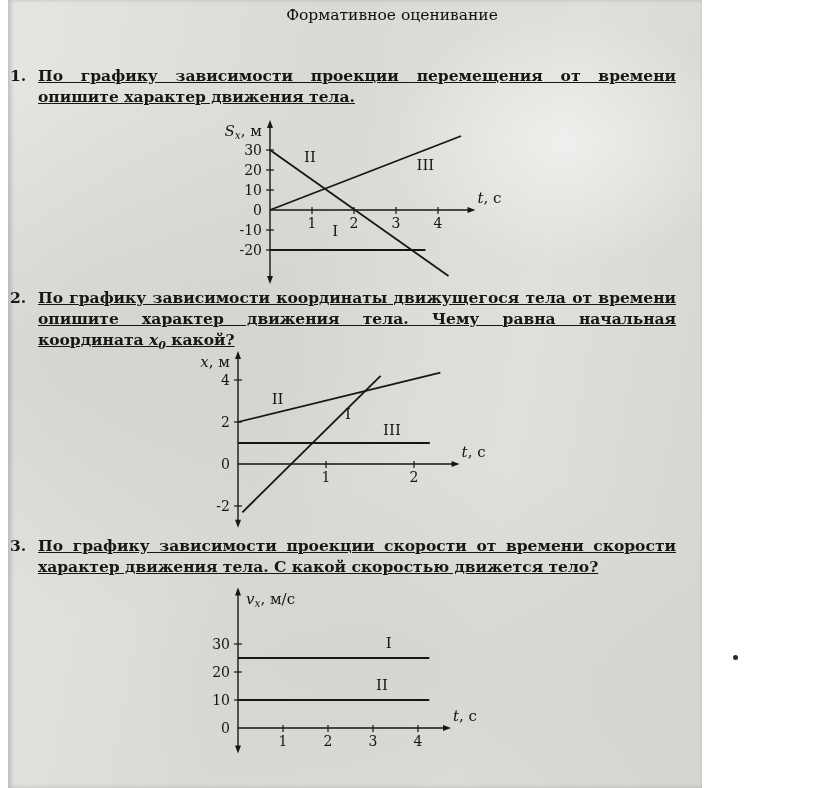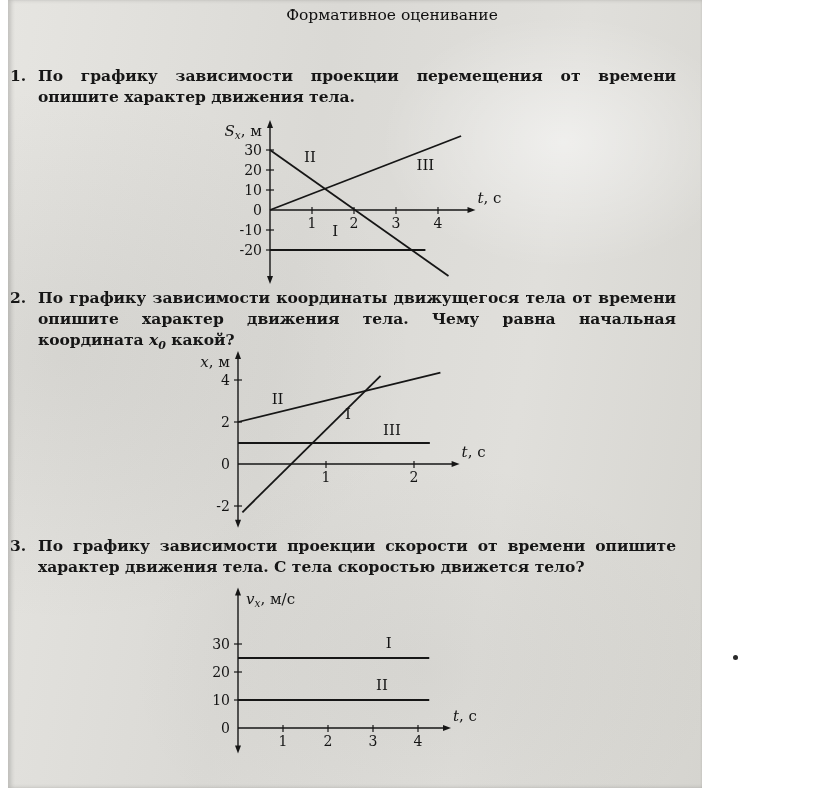--- a/index.html
+++ b/index.html
@@ -22,21 +22,21 @@
   }
   .title {
     position:absolute; top:6px; left:0; width:748px;
     text-align:center; font-size:15.5px; color:#101010;padding-left:36px;
   }
   .problem {
     position:absolute; display:flex;
     font-weight:bold; font-size:15.5px; line-height:1.34; color:#161616;
   }
   .problem .num { width:24px; margin-right:6px; text-align:left; padding-left:2px; }
-  .problem .text { flex:1; text-align:justify; }
+  .problem .text { flex:1; text-align:justify;text-decoration:underline; }
   .problem .text sub { font-size:11px; }
   #p1 { top:66px;  left:8px; width:668px; }
   #p2 { top:288px; left:8px; width:668px; }
   #p3 { top:536px; left:8px; width:668px; }
   .chart { position:absolute; overflow:visible; }
   #chart1 { left:222px; top:112px; }
   #chart2 { left:192px; top:352px; }
   #chart3 { left:192px; top:588px; }
   svg text { font-family:"DejaVu Serif", serif; fill:#141414; }
   .tick { font-size:14px; }
@@ -121,21 +121,21 @@
     <polyline points="50.4,160.3 188.56,23.799999999999997" fill="none" stroke="#161616" stroke-width="1.8"></polyline>
     <text x="156" y="66.85" text-anchor="middle" class="series-label">I</text>
     <polyline points="46,91 237.84,91" fill="none" stroke="#161616" stroke-width="1.8"></polyline>
     <text x="200" y="82.6" text-anchor="middle" class="series-label">III</text>
     <text x="269.6" y="105" class="axis-label"><tspan font-style="italic">t</tspan><tspan>, c</tspan></text>
     <text x="38" y="14.900000000000006" text-anchor="end" class="axis-label"><tspan font-style="italic">x</tspan><tspan>, м</tspan></text>
   </svg>
 
 <div class="problem" id="p3">
   <div class="num">3.</div>
-  <div class="text">По графику зависимости проекции скорости от времени опишите характер движения тела. С тела скоростью движется тело?</div>
+  <div class="text">По графику зависимости проекции скорости от времени скорости характер движения тела. С какой скоростью движется тело?</div>
 </div>
 
 <svg class="chart" id="chart3" width="330" height="175">
     <line x1="46" y1="5.600000000000023" x2="46" y2="159.6" stroke="#161616" stroke-width="1.4"></line>
     <polygon points="46,-0.39999999999997726 49,7.600000000000023 43,7.600000000000023" fill="#161616"></polygon>
     <polygon points="46,165.6 43,157.6 49,157.6" fill="#161616"></polygon>
     <line x1="46" y1="140" x2="252.99999999999997" y2="140" stroke="#161616" stroke-width="1.4"></line>
     <polygon points="259,140 251,143 251,137" fill="#161616"></polygon>
     <line x1="91" y1="137" x2="91" y2="144" stroke="#161616" stroke-width="1.2"></line>
     <text x="91" y="158" text-anchor="middle" class="tick">1</text>

